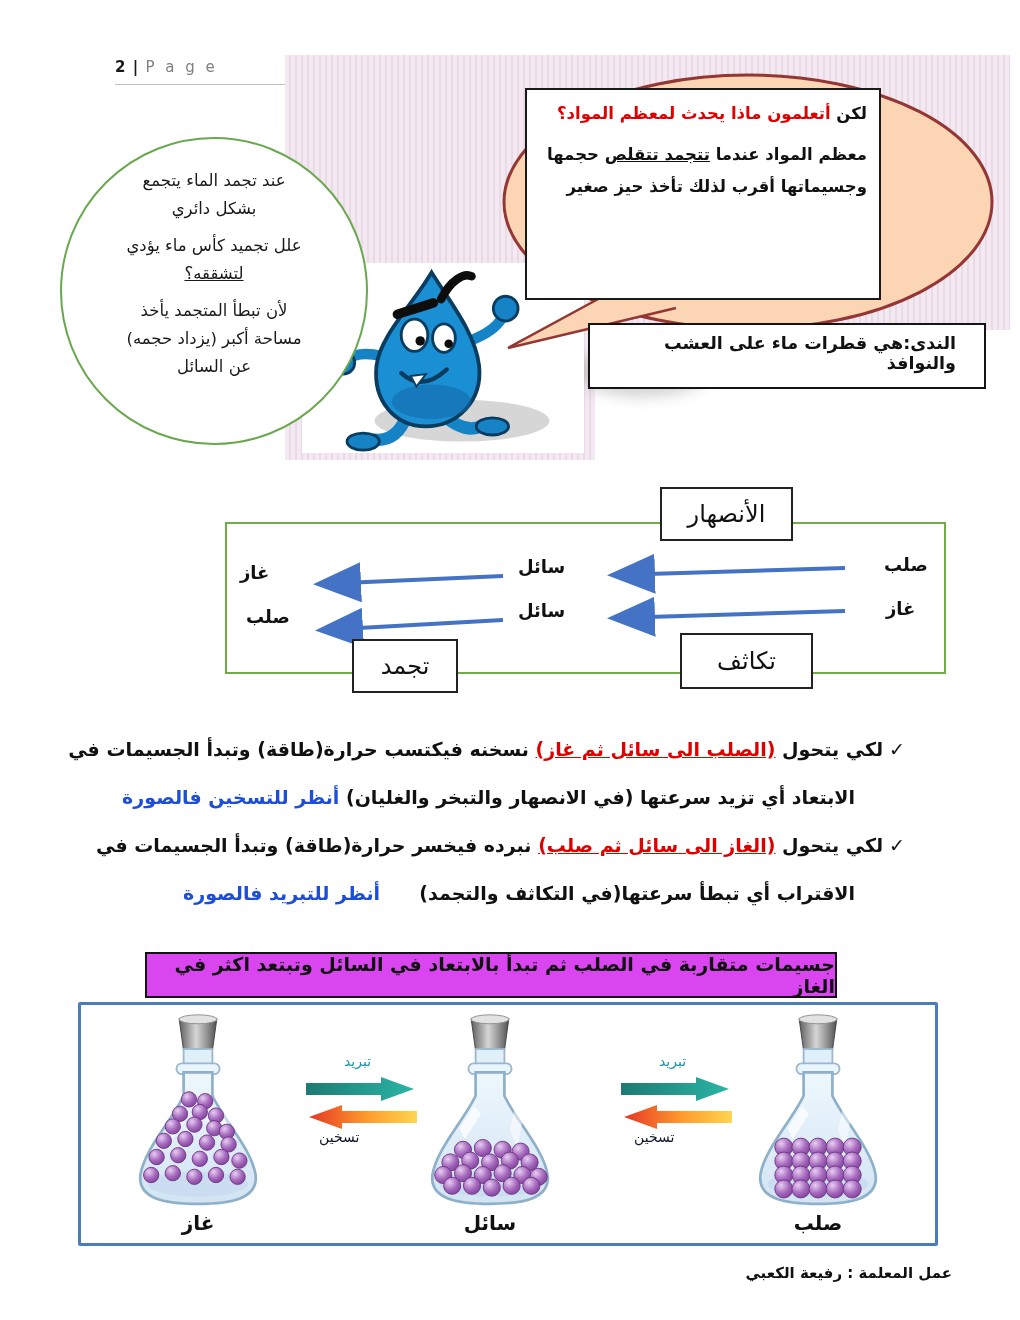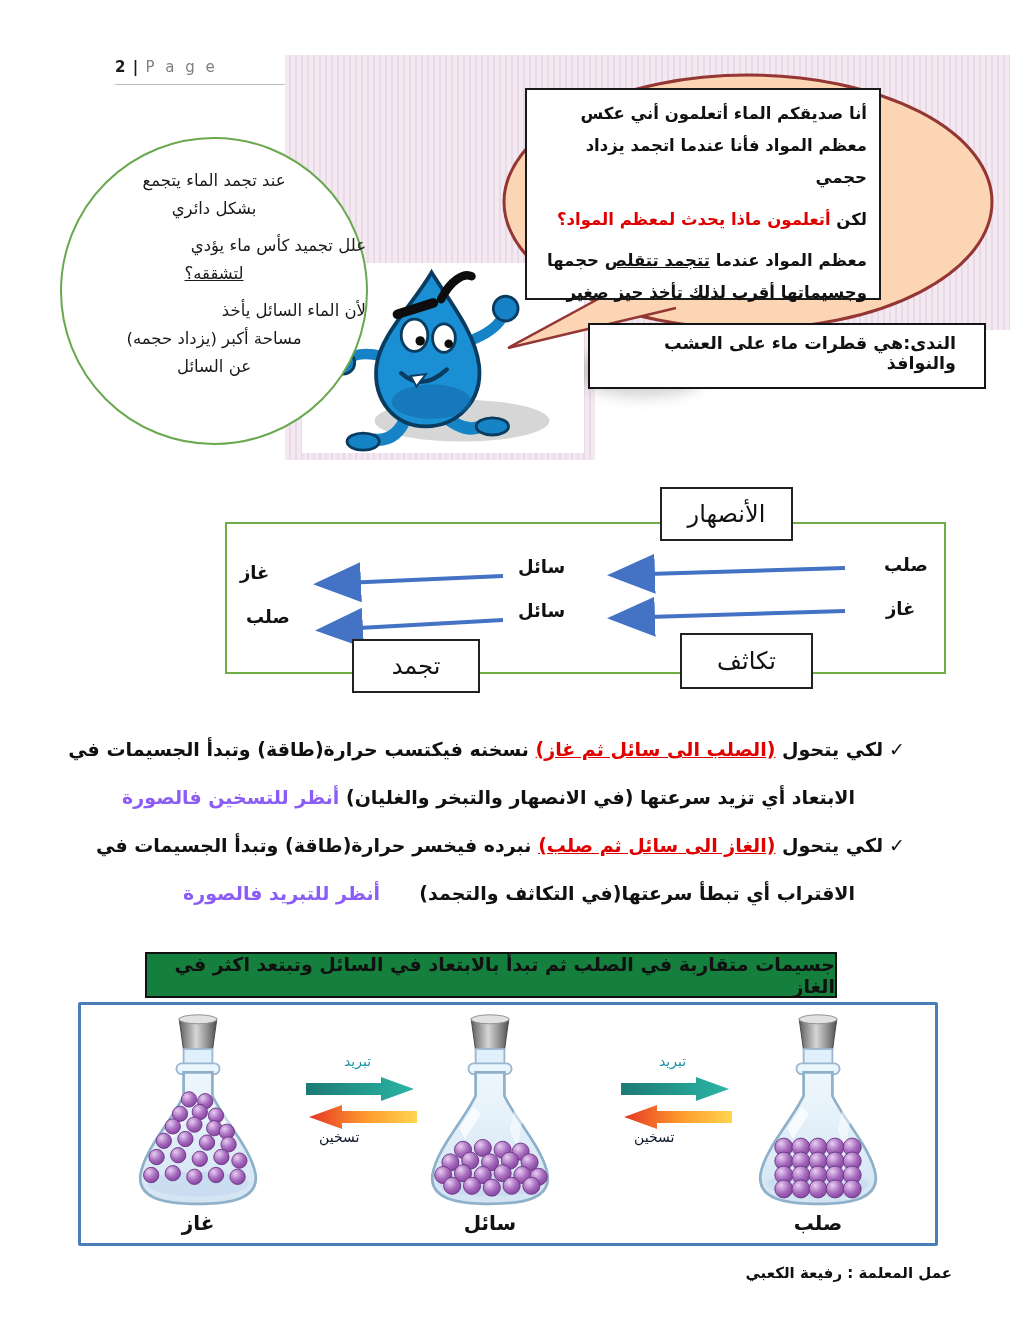--- a/index.html
+++ b/index.html
@@ -15,51 +15,51 @@
   .pink-a{left:285px;top:55px;width:725px;height:275px;}
   .pink-b{left:285px;top:330px;width:310px;height:130px;}
   .smudge{left:575px;top:345px;width:135px;height:52px;background:rgba(110,110,110,.30);
           border-radius:50%;filter:blur(7px);}
   
   .droplet-box{left:302px;top:263px;width:282px;height:190px;background:#fff;}
   
   .circle{left:60px;top:137px;width:308px;height:308px;border:2px solid #6aa84f;border-radius:50%;
           background:#fff;box-sizing:border-box;text-align:center;direction:rtl;
           font-size:16.5px;color:#1a1a1a;line-height:1.7;padding-top:28px;}
-  .circle .gap{margin-top:9px;text-align:right;}
+  .circle .gap{margin-top:9px;}
   .u{text-decoration:underline;}
   
   .bubble-box{left:525px;top:88px;width:356px;height:212px;background:#fff;border:2px solid #1a1a1a;
               box-sizing:border-box;direction:rtl;text-align:right;font-weight:700;font-size:16.5px;
               line-height:1.95;color:#111;padding:8px 12px;}
   .bubble-box p{margin:0 0 9px 0;}
   .red{color:#e00000;}
   .redu{color:#e00000;text-decoration:underline;}
-  .greentx{color:#8b5cf6;}
+  .greentx{color:#1d4ed8;}
   
   .dew{left:588px;top:323px;width:398px;height:66px;background:#fff;border:2px solid #141414;
        box-sizing:border-box;direction:rtl;text-align:right;font-weight:700;font-size:17.5px;
        padding:8px 28px;color:#111;}
   
   .diag-rect{left:225px;top:522px;width:721px;height:152px;border:2px solid #70ad47;box-sizing:border-box;}
   .diag-box{background:#fff;border:2px solid #222;box-sizing:border-box;display:flex;
             align-items:center;justify-content:center;font-size:24px;color:#111;direction:rtl;}
   .db-melt{left:660px;top:487px;width:133px;height:54px;}
   .db-evap{left:328px;top:504px;width:162px;height:44px;}
   .db-cond{left:680px;top:633px;width:133px;height:56px;}
-  .db-frz{left:352px;top:639px;width:128px;height:54px;}
+  .db-frz{left:352px;top:639px;width:106px;height:54px;}
   .dword{font-weight:700;font-size:18px;color:#111;direction:rtl;white-space:nowrap;}
   
   .note-line{direction:rtl;text-align:right;white-space:nowrap;font-weight:700;font-size:19px;color:#111;}
   .note-split{direction:rtl;display:flex;justify-content:space-between;font-weight:700;font-size:19px;color:#111;}
   .chk{font-weight:400;margin-left:6px;}
   
   .banner{left:145px;top:952px;width:692px;height:46px;border:2.5px solid #111;box-sizing:border-box;
           display:flex;align-items:center;justify-content:center;direction:rtl;
-          font-weight:700;font-size:19px;color:#111;background:#15803d;}
+          font-weight:700;font-size:19px;color:#111;background:#d946ef;}
   .figure{left:78px;top:1002px;width:860px;height:244px;border:3px solid #4a7ebb;border-radius:2px;
           background:#fff;box-sizing:border-box;}
   .flask-label{position:absolute;width:100px;text-align:center;font-weight:700;font-size:20px;color:#111;direction:rtl;}
   .arrow-label{position:absolute;font-weight:400;font-size:14px;direction:rtl;}
   .cool{color:#1f96a8;}
   .heat{color:#0f172a;}
   
   .footer{right:68px;top:1264px;direction:rtl;font-weight:700;font-size:15px;color:#111;}
 </style>
 </head>
@@ -103,31 +103,30 @@
       <path d="M96,119 L112,117 L102,130 Z" fill="#fff" stroke="#0a3c5f" stroke-width="2"></path>
     </svg>
   </div>
 
   <svg class="abs" style="left:480px;top:60px;" width="530" height="300">
     <ellipse cx="268" cy="142" rx="244" ry="127" fill="#fcd5b4" stroke="#943634" stroke-width="3"></ellipse>
     <path d="M120,238 L28,288 L196,248" fill="#fcd5b4" stroke="#943634" stroke-width="2.5"></path>
   </svg>
 
   <div class="abs bubble-box">
-    <p>أنا صديقكم الماء أتعلمون أني عكس معظم المواد فأنا عندما اتجمد يزداد حجمي</p>
     <p><span>لكن </span><span class="red">أتعلمون ماذا يحدث لمعظم المواد؟</span></p>
     <p><span>معظم المواد عندما </span><span class="u">تتجمد تتقلص</span><span> حجمها وجسيماتها أقرب لذلك تأخذ حيز صغير</span></p>
   </div>
 
   <div class="abs circle">
     <div>عند تجمد الماء يتجمع</div>
     <div>بشكل دائري</div>
     <div class="gap">علل تجميد كأس ماء يؤدي</div>
     <div class="u">لتشققه؟</div>
-    <div class="gap">لأن الماء السائل يأخذ</div>
+    <div class="gap">لأن تبطأ المتجمد يأخذ</div>
     <div>مساحة أكبر (يزداد حجمه)</div>
     <div>عن السائل</div>
   </div>
 
   <div class="abs dew">الندى:هي قطرات ماء على العشب والنوافذ</div>
 
   <div class="abs diag-rect"></div>
   <svg class="abs" style="left:225px;top:522px;" width="721" height="152">
     <defs>
       <marker id="ah" markerWidth="12" markerHeight="10" refX="10" refY="5" orient="auto">

